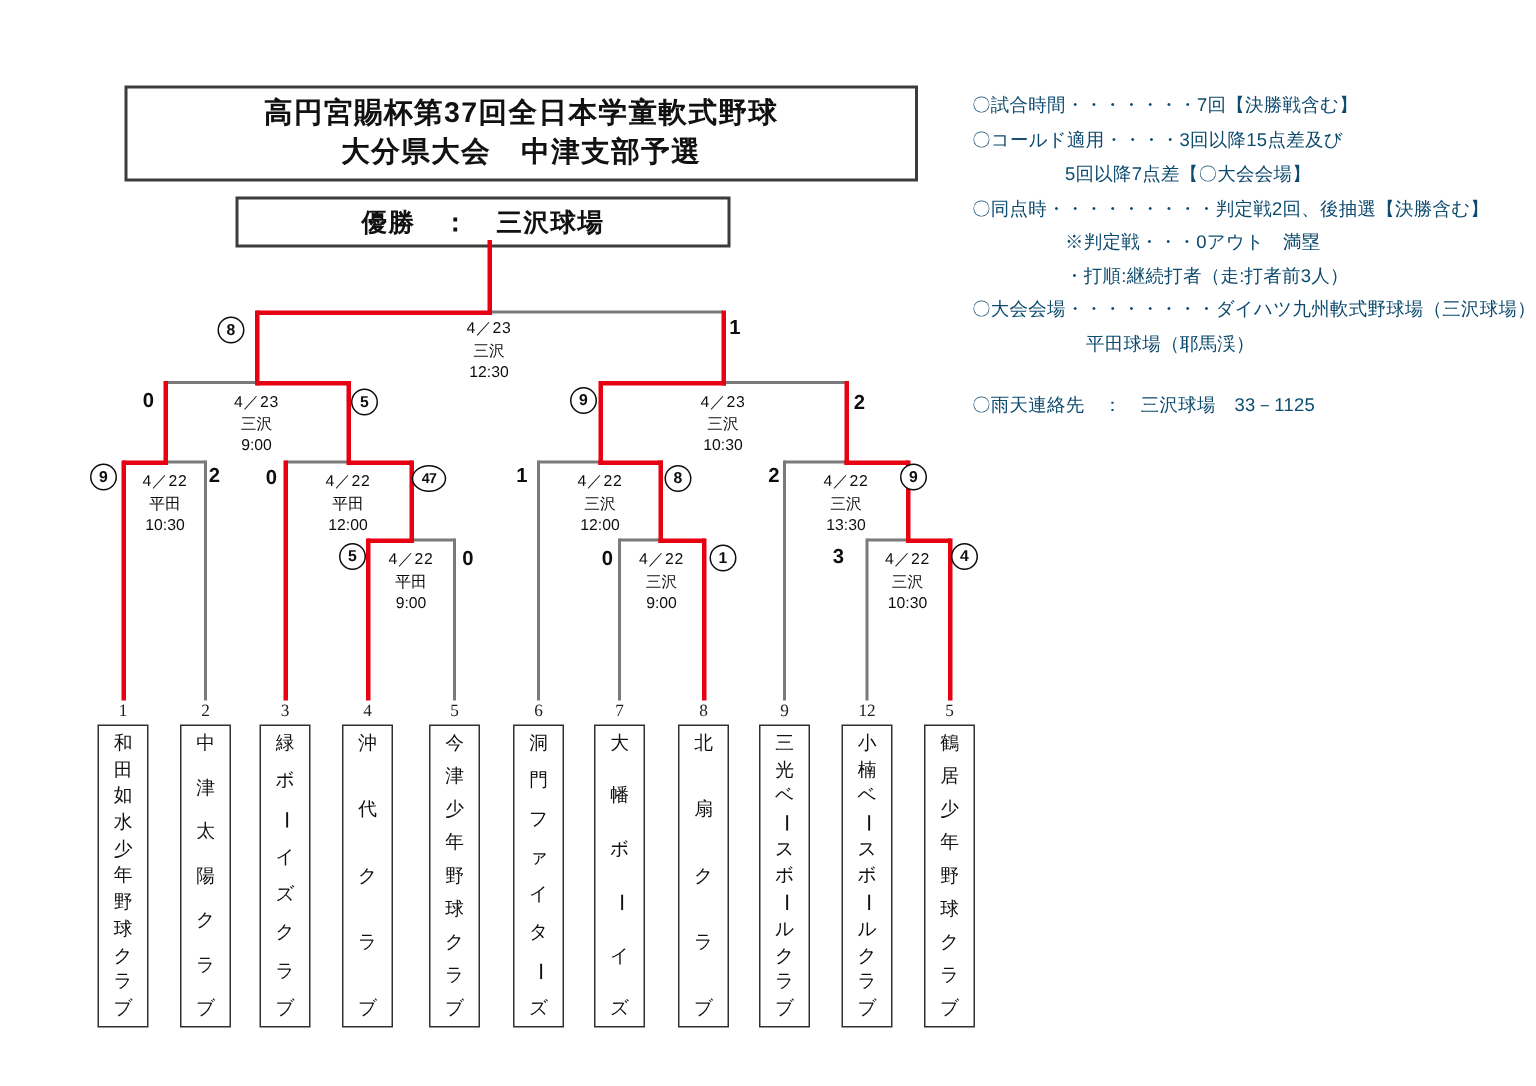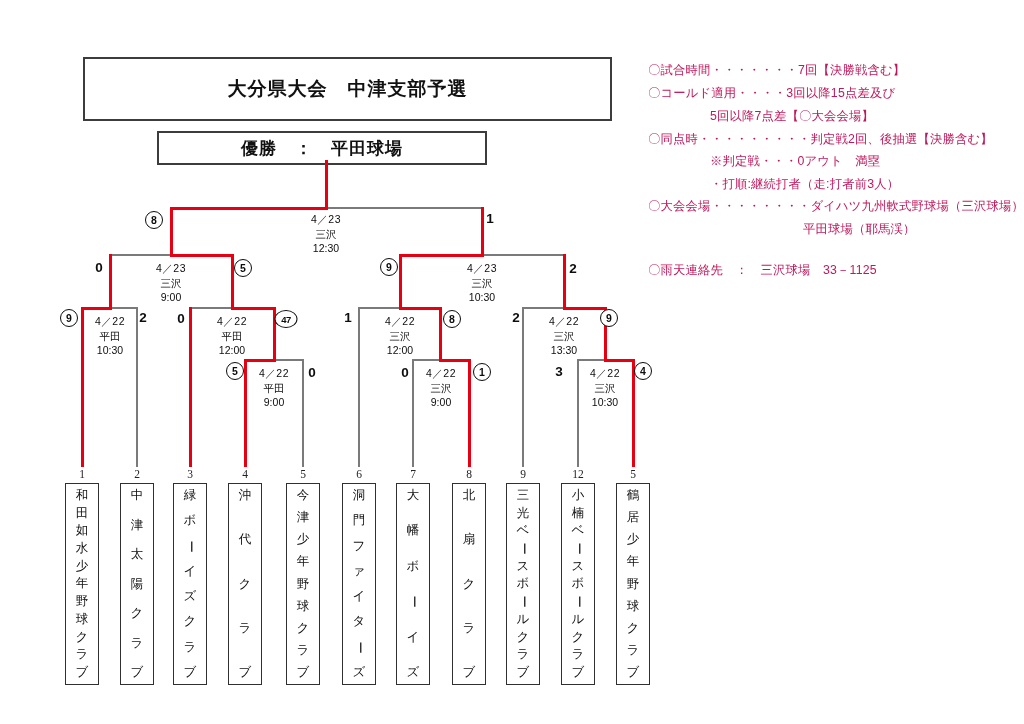--- a/index.html
+++ b/index.html
@@ -7,21 +7,21 @@
           font-family:"Liberation Sans",sans-serif;color:#111;}
   
   .title-box{position:absolute;left:83px;top:57px;width:525px;height:60px;border:2px solid #3c3c3c;
              display:flex;flex-direction:column;justify-content:center;align-items:center;}
   .title-box div{font-size:19px;font-weight:bold;letter-spacing:1px;line-height:26px;white-space:nowrap;}
   
   .champion-box{position:absolute;left:157px;top:131px;width:326px;height:30px;border:2px solid #3c3c3c;
                 display:flex;justify-content:center;align-items:center;}
   .champion-box span{font-size:17px;font-weight:bold;letter-spacing:1px;white-space:nowrap;}
   
-  .note-line{position:absolute;font-size:12.3px;letter-spacing:0.2px;white-space:nowrap;color:#be185d;}
+  .note-line{position:absolute;font-size:12.3px;letter-spacing:0.2px;white-space:nowrap;color:#0c4a6e;}
   
   .hline,.vline{position:absolute;}
   
   .game-info{position:absolute;transform:translateX(-50%);text-align:center;font-size:10.5px;
              line-height:14.5px;white-space:nowrap;color:#0d0d0d;}
   .game-info .gi-date{letter-spacing:0.5px;}
   
   .score{position:absolute;transform:translate(-50%,-50%);font-size:13.5px;font-weight:bold;color:#0d0d0d;
          white-space:nowrap;z-index:5;}
   .score.circled{width:16px;height:16px;border:1.8px solid #0d0d0d;border-radius:50%;background:#fff;
@@ -35,36 +35,37 @@
             align-items:center;padding:5px 0;z-index:3;}
   .team-box span{font-size:12.5px;line-height:13px;display:block;}
   .team-box span.rot{transform:rotate(90deg);}
 </style>
 </head>
 <body>
 
 <div class="canvas">
 
   <div class="title-box">
+    <div>高円宮賜杯第37回全日本学童軟式野球</div>
     <div>大分県大会　中津支部予選</div>
   </div>
 
   <div class="champion-box">
-    <span>優勝　：　平田球場</span>
+    <span>優勝　：　三沢球場</span>
   </div>
 
   <div id="notes">
       <div class="note-line" style="left: 648px; top: 62px;">〇試合時間・・・・・・・7回【決勝戦含む】</div>
       <div class="note-line" style="left: 648px; top: 85px;">〇コールド適用・・・・3回以降15点差及び</div>
       <div class="note-line" style="left: 710px; top: 108px;">5回以降7点差【〇大会会場】</div>
       <div class="note-line" style="left: 648px; top: 131px;">〇同点時・・・・・・・・・判定戦2回、後抽選【決勝含む】</div>
       <div class="note-line" style="left: 710px; top: 153px;">※判定戦・・・0アウト　満塁</div>
       <div class="note-line" style="left: 710px; top: 176px;">・打順:継続打者（走:打者前3人）</div>
       <div class="note-line" style="left: 648px; top: 198px;">〇大会会場・・・・・・・・ダイハツ九州軟式野球場（三沢球場）</div>
-      <div class="note-line" style="left: 803px; top: 221px;">平田球場（耶馬渓）</div>
+      <div class="note-line" style="left: 724px; top: 221px;">平田球場（耶馬渓）</div>
       <div class="note-line" style="left: 648px; top: 262px;">〇雨天連絡先　：　三沢球場　33－1125</div>
     </div>
   <div id="bracket">
       <div class="hline" style="left: 171px; top: 206.5px; width: 157px; height: 3px; background: rgb(230, 0, 18); z-index: 2;"></div>
       <div class="hline" style="left: 326px; top: 207px; width: 156px; height: 2px; background: rgb(122, 122, 122); z-index: 1;"></div>
       <div class="hline" style="left: 110px; top: 254px; width: 63px; height: 2px; background: rgb(122, 122, 122); z-index: 1;"></div>
       <div class="hline" style="left: 171px; top: 253.5px; width: 63px; height: 3px; background: rgb(230, 0, 18); z-index: 2;"></div>
       <div class="hline" style="left: 400px; top: 253.5px; width: 84px; height: 3px; background: rgb(230, 0, 18); z-index: 2;"></div>
       <div class="hline" style="left: 482px; top: 254px; width: 82px; height: 2px; background: rgb(122, 122, 122); z-index: 1;"></div>
       <div class="hline" style="left: 82px; top: 306.5px; width: 30px; height: 3px; background: rgb(230, 0, 18); z-index: 2;"></div>

